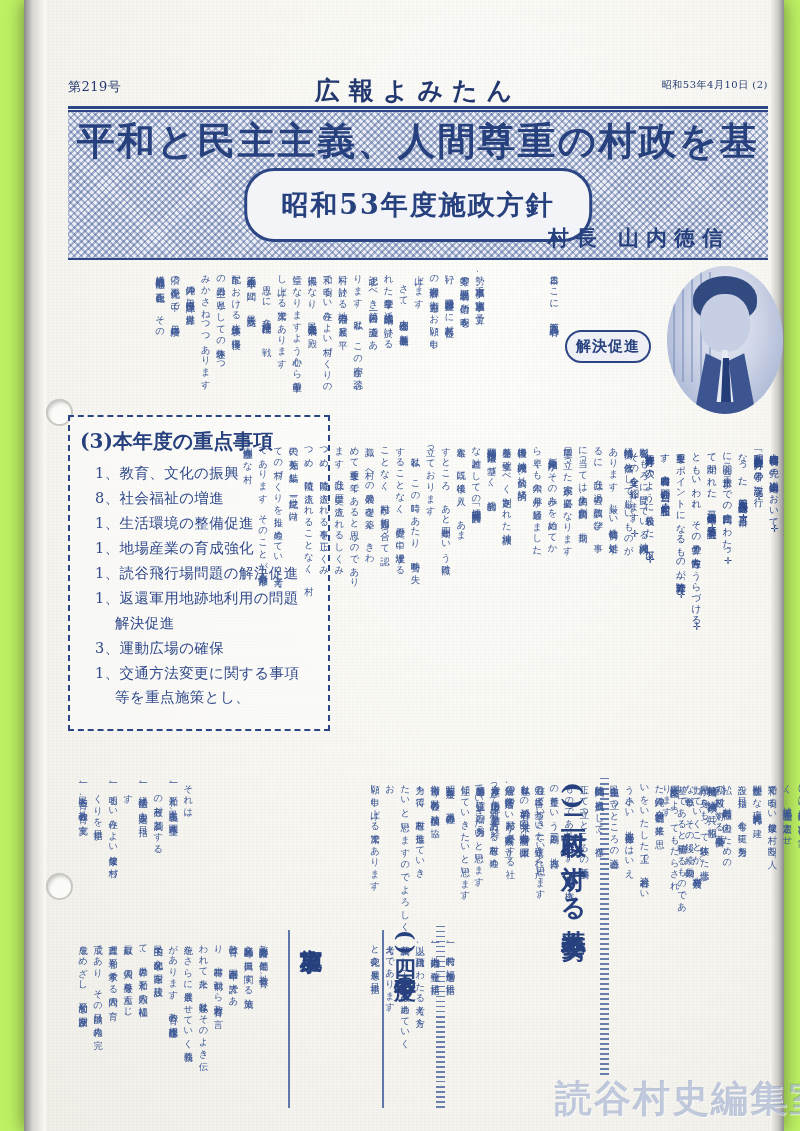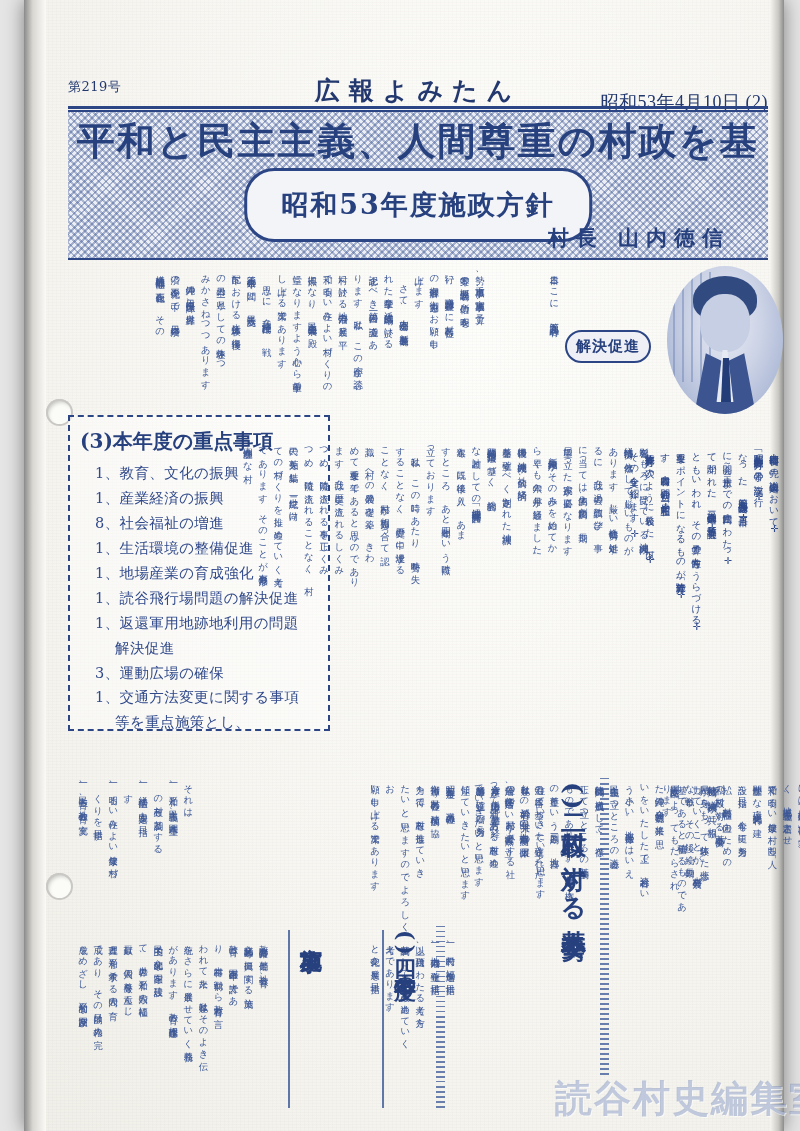--- a/index.html
+++ b/index.html
@@ -2,21 +2,21 @@
 <html lang="ja"><head>
 <meta charset="utf-8">
 <title>広報よみたん 第219号</title>
 <style>
   html,body{margin:0;padding:0;background:#6b6b6b;}
   body{font-family:"DejaVu Serif","Liberation Serif",serif;}
 
   
   #scan{
     position:relative;width:800px;height:1131px;overflow:hidden;
-    background:#e5e5e5;
+    background:#bef264;
   }
   .paper{
     position:absolute;left:24px;top:0;width:760px;height:1131px;
     background:
       radial-gradient(ellipse at 60% 30%, #fdfdfa 0%, #f7f6f1 55%, #efeee7 100%);
     box-shadow:0 0 18px rgba(0,0,0,.45);
   }
   .paper:before{ 
     content:"";position:absolute;inset:0;
     background:
@@ -35,21 +35,21 @@
   
   :root{--ink:#2e4a8c;--ink2:#3a5797;--ink-lt:#5c79b5;}
 
   .content{position:absolute;left:60px;top:0;width:712px;height:1131px;color:var(--ink);}
 
   
   .topbar{position:absolute;left:8px;top:74px;width:700px;height:30px;}
   .issue{position:absolute;left:0;top:4px;font-size:13px;letter-spacing:.5px;color:#22386e;}
   .paper-name{position:absolute;left:0;right:0;top:0;text-align:center;
     font-size:25px;font-weight:bold;letter-spacing:9px;color:#22386e;}
-  .pubdate{position:absolute;right:0;top:16px;font-size:18px;letter-spacing:.5px;color:#22386e;font-family:Liberation Serif, serif;}
+  .pubdate{position:absolute;right:0;top:4px;font-size:10px;letter-spacing:.5px;color:#22386e;}
   .rule{position:absolute;left:8px;top:106px;width:700px;height:3px;background:#2c4party;}
   .rule{background:#2c4585;}
 
   
   .hero{position:absolute;left:8px;top:110px;width:700px;height:146px;
     background:
       repeating-linear-gradient(135deg, rgba(46,74,140,.38) 0 2px, rgba(255,255,255,0) 2px 5px),
       repeating-linear-gradient(45deg, rgba(46,74,140,.34) 0 2px, rgba(255,255,255,0) 2px 5px),
       #eceef5;
     border-top:2px solid #2c4585;border-bottom:2px solid #2c4585;}
@@ -198,21 +198,20 @@
       <div class="hair"></div>
       <div class="face"></div>
       <div class="shirt"></div>
       <div class="tie"></div>
     </div>
 
     <div class="box">
       <div class="box-h">(3)本年度の重点事項</div>
       <ul id="priority-list">
           <li><span>1、教育、文化の振興</span></li>
-          <li><span>1、産業経済の振興</span></li>
           <li><span>8、社会福祉の増進</span></li>
           <li><span>1、生活環境の整備促進</span></li>
           <li><span>1、地場産業の育成強化</span></li>
           <li><span>1、読谷飛行場問題の解決促進</span></li>
           <li><span>1、返還軍用地跡地利用の問題</span><span class="sub">解決促進</span></li>
           <li><span>3、運動広場の確保</span></li>
           <li><span>1、交通方法変更に関する事項</span><span class="sub">等を重点施策とし、</span></li>
         </ul>
     </div>
 

